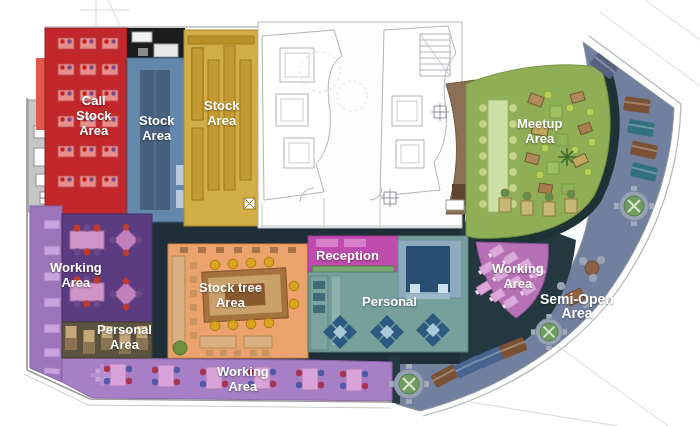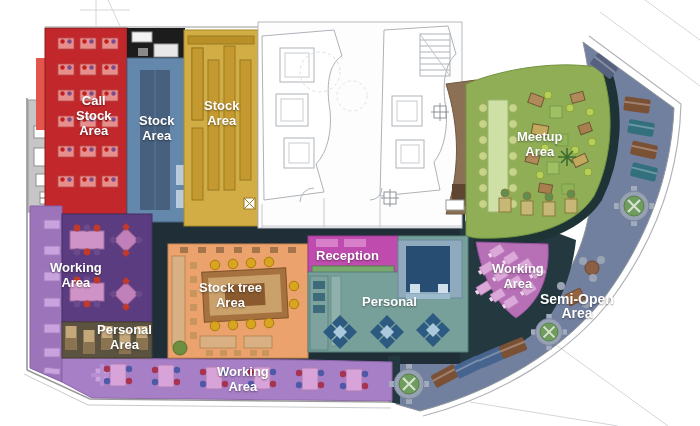--- a/index.html
+++ b/index.html
@@ -430,21 +430,21 @@
     <span>Area</span>
   </div>
   <div class="area-label" style="left:139px;top:113px">
     <span>Stock</span>
     <span>Area</span>
   </div>
   <div class="area-label" style="left:204px;top:98px">
     <span>Stock</span>
     <span>Area</span>
   </div>
-  <div class="area-label" style="left:517px;top:129px">
+  <div class="area-label" style="left:517px;top:116px">
     <span>Meetup</span>
     <span>Area</span>
   </div>
   <div class="area-label" style="left:50px;top:260px">
     <span>Working</span>
     <span>Area</span>
   </div>
   <div class="area-label" style="left:97px;top:322px">
     <span>Personal</span>
     <span>Area</span>

